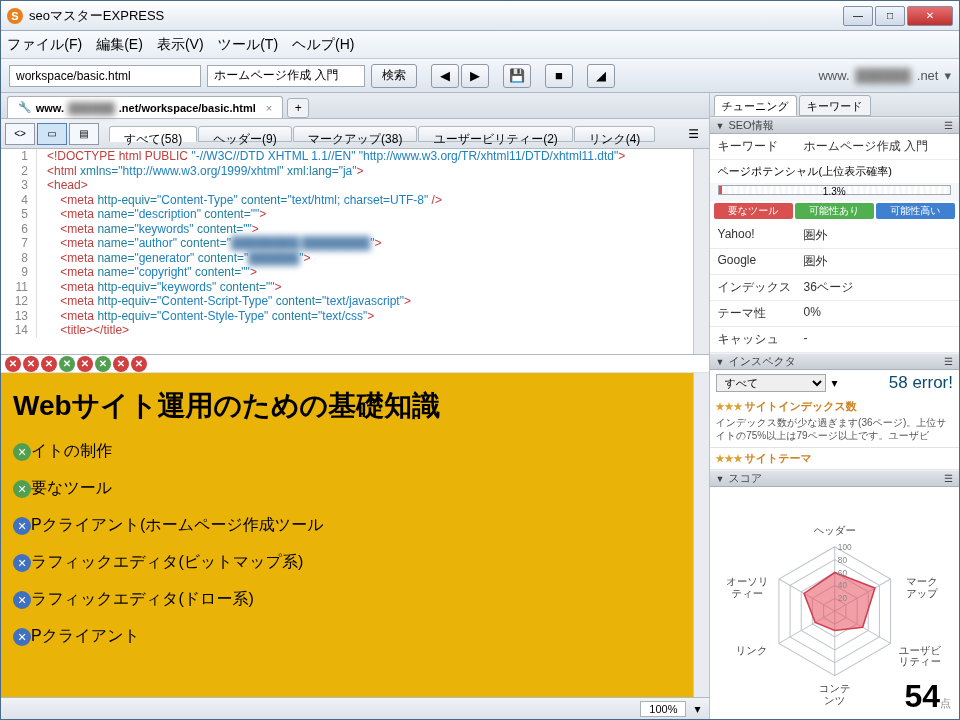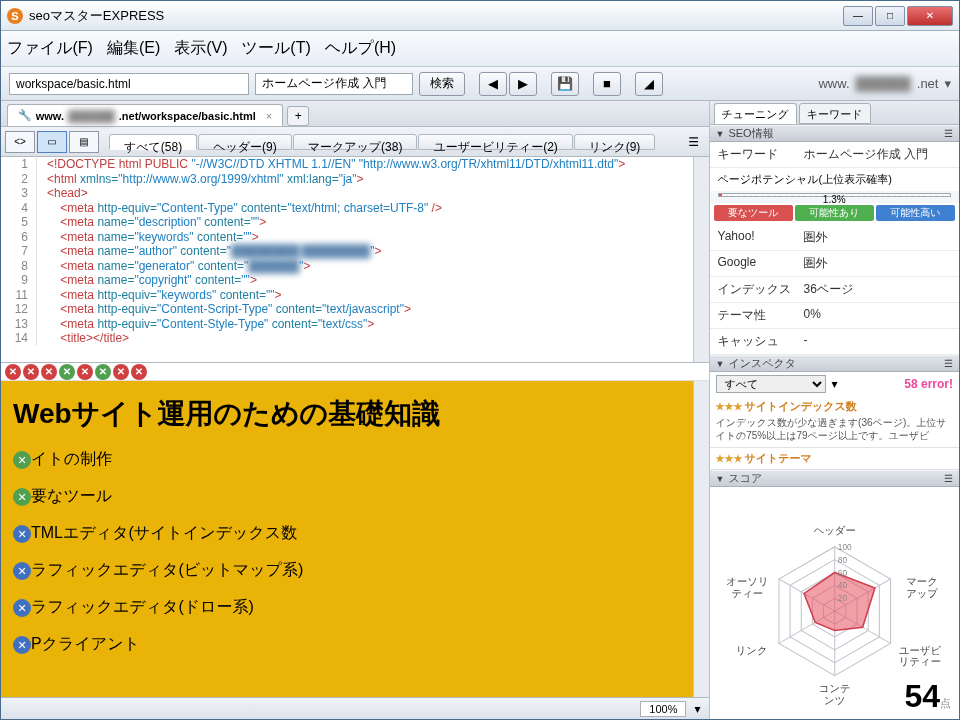--- a/index.html
+++ b/index.html
@@ -4,25 +4,25 @@
 <style>
 * { margin: 0; padding: 0; box-sizing: border-box; font-family: 'MS PGothic', 'Meiryo', sans-serif; }
 body { background: #d4e4f0; font-size: 12px; overflow: hidden; }
 .window { width: 960px; height: 720px; background: #fff; border: 1px solid #4a6a8a; display: flex; flex-direction: column; }
 .titlebar { height: 30px; background: linear-gradient(#fff, #e0e8f0); display: flex; align-items: center; padding: 0 6px; border-bottom: 1px solid #a0b0c0; }
 .titlebar-icon { width: 16px; height: 16px; background: #e88020; border-radius: 50%; color: #fff; font-weight: bold; font-size: 11px; text-align: center; line-height: 16px; margin-right: 6px; }
 .titlebar-text { flex: 1; font-size: 13px; }
 .win-btns { display: flex; gap: 2px; }
 .win-btn { width: 30px; height: 20px; background: linear-gradient(#f0f4fa, #d0dae8); border: 1px solid #8090a8; border-radius: 2px; text-align: center; line-height: 18px; font-size: 10px; cursor: pointer; }
 .win-btn.close { background: linear-gradient(#e87070, #c03030); color: #fff; width: 46px; }
-.menubar { height: 36px; background: linear-gradient(#f8fafd, #e8eef6); display: flex; align-items: center; padding: 0 6px; gap: 14px; border-bottom: 1px solid #c0c8d0; font-size: 16px; }
+.menubar { height: 28px; background: linear-gradient(#f8fafd, #e8eef6); display: flex; align-items: center; padding: 0 6px; gap: 14px; border-bottom: 1px solid #c0c8d0; font-size: 14px; }
 .menu-item { cursor: pointer; }
 .toolbar { height: 34px; background: linear-gradient(#f4f7fb, #dde5ee); display: flex; align-items: center; padding: 4px 8px; gap: 6px; border-bottom: 1px solid #b0b8c0; }
 .tb-input { height: 22px; border: 1px solid #a0a8b0; padding: 2px 6px; font-size: 12px; }
-.tb-input.path { width: 240px; }
+.tb-input.path { width: 192px; }
 .tb-input.query { width: 158px; }
 .tb-btn { height: 24px; padding: 0 10px; background: linear-gradient(#fafbfd, #e0e6ee); border: 1px solid #9098a8; border-radius: 3px; cursor: pointer; font-size: 12px; }
 .tb-group { display: flex; gap: 2px; margin-left: 8px; }
 .tb-iconbtn { width: 28px; height: 24px; background: linear-gradient(#fafbfd, #e0e6ee); border: 1px solid #9098a8; border-radius: 3px; text-align: center; line-height: 22px; cursor: pointer; font-size: 13px; }
 .domain-area { margin-left: auto; font-size: 13px; color: #555; display: flex; align-items: center; gap: 6px; }
 .blur { filter: blur(3px); color: #888; }
 .body-area { flex: 1; display: flex; overflow: hidden; }
 .left-pane { width: 710px; display: flex; flex-direction: column; border-right: 1px solid #b8c0c8; }
 .doc-tabs { height: 26px; background: linear-gradient(#e8ecf2, #d8dee6); display: flex; align-items: flex-end; padding: 0 6px; border-bottom: 1px solid #b0b8c0; }
 .doc-tab { height: 22px; background: #fff; border: 1px solid #a8b0b8; border-bottom: none; padding: 3px 10px; font-size: 11px; display: flex; align-items: center; gap: 4px; border-radius: 3px 3px 0 0; }
@@ -68,21 +68,21 @@
 .pot-bar { margin: 2px 8px 6px; height: 14px; border: 1px solid #a0a8b0; background: repeating-linear-gradient(90deg, #f4f6fa 0, #f4f6fa 3px, #fff 3px, #fff 6px); position: relative; }
 .pot-fill { position: absolute; left: 0; top: 0; bottom: 0; background: #e05050; }
 .pot-pct { position: absolute; left: 50%; top: 0; transform: translateX(-50%); font-size: 10px; }
 .pot-legend { display: flex; background: #fff; padding: 2px 4px 4px; gap: 2px; }
 .leg { flex: 1; height: 16px; font-size: 10px; color: #fff; text-align: center; line-height: 16px; border-radius: 2px; }
 .leg.low { background: #d85050; }
 .leg.mid { background: #50b050; }
 .leg.high { background: #4080d0; }
 .insp-ctrl { display: flex; align-items: center; padding: 3px 6px; background: #fff; gap: 6px; }
 .insp-sel { border: 1px solid #a0a8b0; padding: 1px 4px; font-size: 11px; width: 110px; height: 18px; }
-.err-count { margin-left: auto; color: #ec4899; font-weight: bold; font-size: 12px; }
+.err-count { margin-left: auto; color: #0c4a6e; font-weight: normal; font-size: 17px; }
 .insp-item { background: #fff; border-bottom: 1px solid #e0e2e6; padding: 3px 6px; font-size: 11px; }
 .insp-title { color: #d08020; font-weight: bold; display: flex; align-items: center; gap: 2px; }
 .stars { color: #e0a030; font-size: 10px; }
 .insp-desc { color: #555; font-size: 10px; line-height: 13px; padding: 2px 0; }
 .radar-area { flex: 1; background: #fff; position: relative; }
 .radar-svg { width: 100%; height: 100%; }
 .score { position: absolute; right: 8px; bottom: 4px; font-size: 11px; color: #888; }
 .score b { font-size: 32px; color: #000000; }
 .sbv { width: 16px; background: #e8ecf0; border-left: 1px solid #c0c8d0; }
 </style>
@@ -150,21 +150,21 @@
         <div class="view-sel">
           <div class="vs-btn">&lt;&gt;</div>
           <div class="vs-btn active">▭</div>
           <div class="vs-btn">▤</div>
         </div>
         <div class="filter-tabs" id="filter-tabs">
             <div class="ft active">すべて(58)</div>
             <div class="ft">ヘッダー(9)</div>
             <div class="ft">マークアップ(38)</div>
             <div class="ft">ユーザービリティー(2)</div>
-            <div class="ft">リンク(9)</div>
+            <div class="ft">リンク(4)</div>
           </div>
         <div class="ft-menu">☰</div>
       </div>
 
       <div style="display:flex; height:206px; border-bottom:1px solid #b0b8c0;">
         <div class="code-area" id="code-area" style="flex:1">
             <div class="code-line"><div class="ln">1</div><div class="lc"><span class="c-tag">&lt;!DOCTYPE html PUBLIC </span><span class="c-str">"-//W3C//DTD XHTML 1.1//EN" "http://www.w3.org/TR/xhtml11/DTD/xhtml11.dtd"</span><span class="c-tag">&gt;</span></div></div>
             <div class="code-line"><div class="ln">2</div><div class="lc"><span class="c-tag">&lt;html </span><span class="c-attr">xmlns=</span><span class="c-str">"http://www.w3.org/1999/xhtml"</span> <span class="c-attr">xml:lang=</span><span class="c-str">"ja"</span><span class="c-tag">&gt;</span></div></div>
             <div class="code-line"><div class="ln">3</div><div class="lc"><span class="c-tag">&lt;head&gt;</span></div></div>
             <div class="code-line"><div class="ln">4</div><div class="lc">    <span class="c-tag">&lt;meta </span><span class="c-attr">http-equiv=</span><span class="c-str">"Content-Type"</span> <span class="c-attr">content=</span><span class="c-str">"text/html; charset=UTF-8"</span> <span class="c-tag">/&gt;</span></div></div>
@@ -199,21 +199,21 @@
               <div class="item">
                 <span class="item-badge" style="background:#50a050">✕</span>
                 <span>イトの制作</span>
               </div>
               <div class="item">
                 <span class="item-badge" style="background:#50a050">✕</span>
                 <span>要なツール</span>
               </div>
               <div class="item">
                 <span class="item-badge" style="background:#4070c0">✕</span>
-                <span>TMLエディタ(サイトインデックス数</span>
+                <span>Pクライアント(ホームページ作成ツール</span>
               </div>
               <div class="item">
                 <span class="item-badge" style="background:#4070c0">✕</span>
                 <span>ラフィックエディタ(ビットマップ系)</span>
               </div>
               <div class="item">
                 <span class="item-badge" style="background:#4070c0">✕</span>
                 <span>ラフィックエディタ(ドロー系)</span>
               </div>
               <div class="item">

